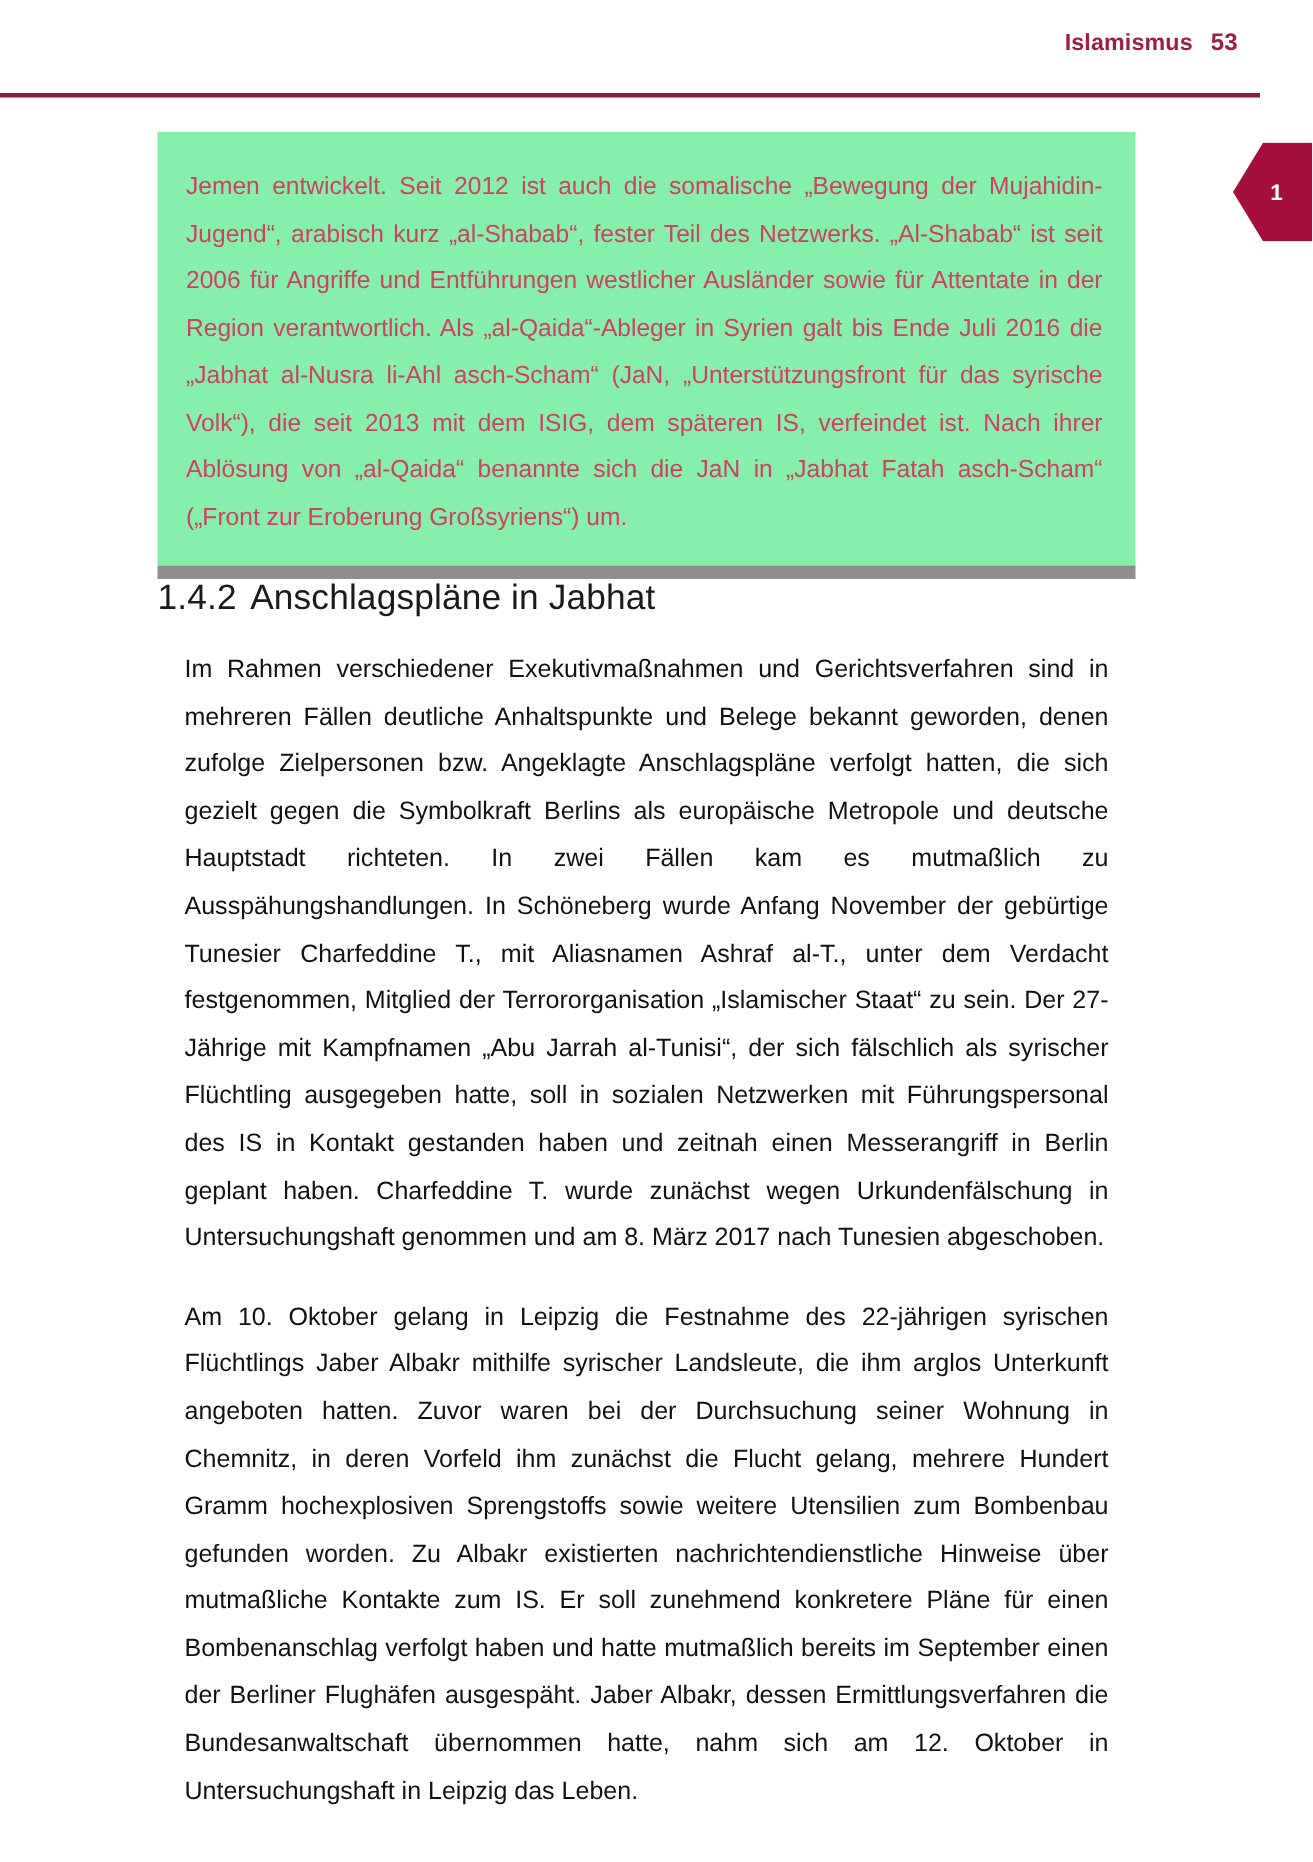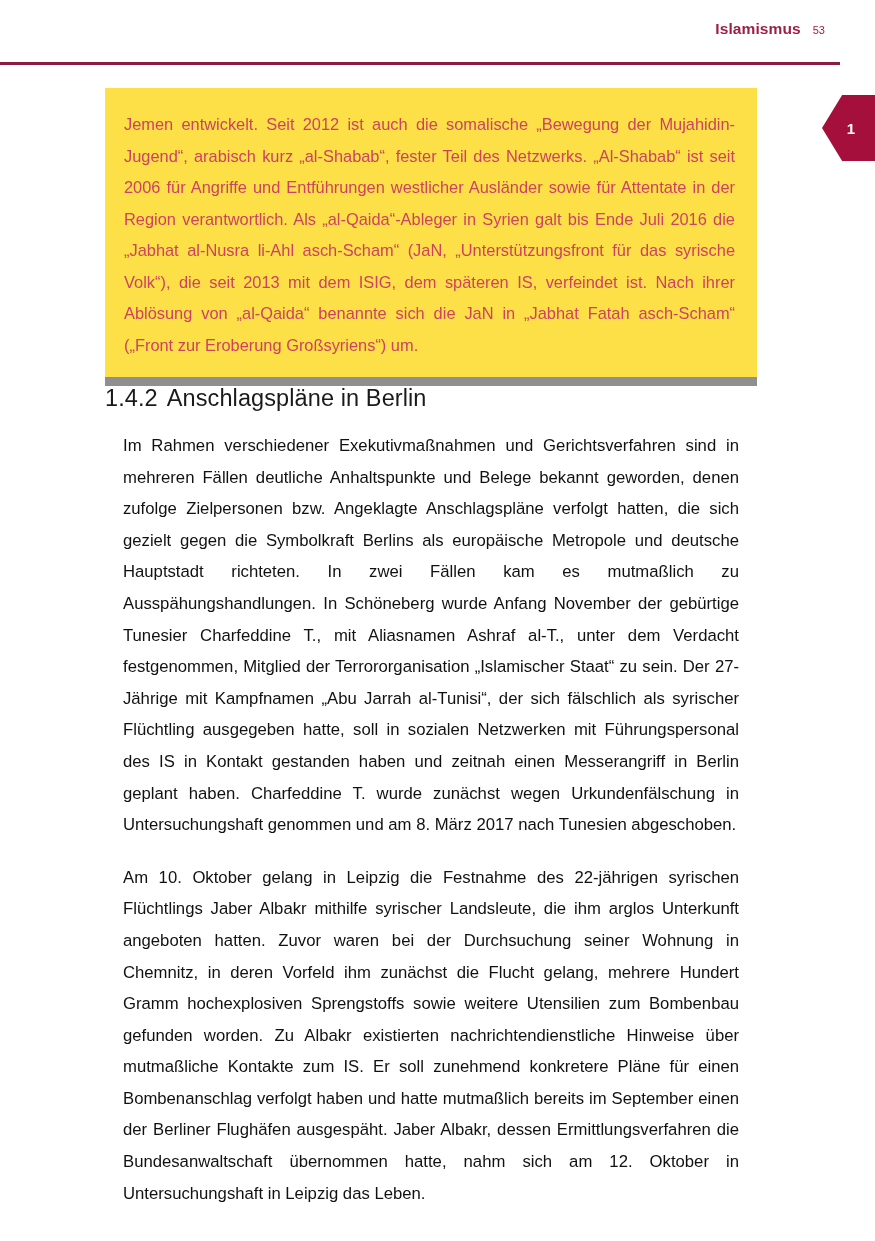--- a/index.html
+++ b/index.html
@@ -33,22 +33,22 @@
     gap: 12px;
     white-space: nowrap;
   }
   .header-chapter {
     font-size: 15.5px;
     font-weight: bold;
     color: #9e1f45;
     letter-spacing: 0.1px;
   }
   .header-pagenum {
-    font-size: 11px;
-    font-weight: normal;
+    font-size: 16px;
+    font-weight: bold;
     color: #9e1f45;
   }
   .header-rule {
     position: absolute;
     left: 0;
     top: 62px;
     width: 840px;
     height: 3px;
     background: #8c1b42;
   }
@@ -82,21 +82,21 @@
     font-size: 15px;
     font-weight: bold;
   }
 
   
   .callout {
     position: absolute;
     left: 105px;
     top: 88px;
     width: 652px;
-    background: #fde047;
+    background: #86efac;
     box-sizing: border-box;
     padding: 21px 22px 16px 19px;
   }
   .callout-text {
     margin: 0;
     color: #cf4163;
     font-size: 16.4px;
     line-height: 31.5px;
     text-align: justify;
     text-justify: inter-word;
@@ -157,17 +157,17 @@
   <div class="tab-number">1</div>
 </div>
 
 <div class="callout">
   <p class="callout-text">Jemen entwickelt. Seit 2012 ist auch die somalische „Bewegung der Mujahidin-Jugend“, arabisch kurz „al-Shabab“, fester Teil des Netzwerks. „Al-Shabab“ ist seit 2006 für Angriffe und Entführungen westlicher Ausländer sowie für Attentate in der Region verantwortlich. Als „al-Qaida“-Ableger in Syrien galt bis Ende Juli 2016 die „Jabhat al-Nusra li-Ahl asch-Scham“ (JaN, „Unterstützungsfront für das syrische Volk“), die seit 2013 mit dem ISIG, dem späteren IS, verfeindet ist. Nach ihrer Ablösung von „al-Qaida“ benannte sich die JaN in „Jabhat Fatah asch-Scham“ („Front zur Eroberung Großsyriens“) um.</p>
   <div class="callout-footer-bar"></div>
 </div>
 
 <div class="content">
   <h2 class="section-heading">
-    <span class="num">1.4.2</span><span>Anschlagspläne in Berlin</span>
+    <span class="num">1.4.2</span><span>Anschlagspläne in Jabhat</span>
   </h2>
   <p class="body-par">Im Rahmen verschiedener Exekutivmaßnahmen und Gerichtsverfahren sind in mehreren Fällen deutliche Anhaltspunkte und Belege bekannt geworden, denen zufolge Zielpersonen bzw. Angeklagte Anschlagspläne verfolgt hatten, die sich gezielt gegen die Symbolkraft Berlins als europäische Metropole und deutsche Hauptstadt richteten. In zwei Fällen kam es mutmaßlich zu Ausspähungshandlungen. In Schöneberg wurde Anfang November der gebürtige Tunesier Charfeddine T., mit Aliasnamen Ashraf al-T., unter dem Verdacht festgenommen, Mitglied der Terrororganisation „Islamischer Staat“ zu sein. Der 27-Jährige mit Kampfnamen „Abu Jarrah al-Tunisi“, der sich fälschlich als syrischer Flüchtling ausgegeben hatte, soll in sozialen Netzwerken mit Führungspersonal des IS in Kontakt gestanden haben und zeitnah einen Messerangriff in Berlin geplant haben. Charfeddine T. wurde zunächst wegen Urkundenfälschung in Untersuchungshaft genommen und am 8. März 2017 nach Tunesien abgeschoben.</p>
   <p class="body-par">Am 10. Oktober gelang in Leipzig die Festnahme des 22-jährigen syrischen Flüchtlings Jaber Albakr mithilfe syrischer Landsleute, die ihm arglos Unterkunft angeboten hatten. Zuvor waren bei der Durchsuchung seiner Wohnung in Chemnitz, in deren Vorfeld ihm zunächst die Flucht gelang, mehrere Hundert Gramm hochexplosiven Sprengstoffs sowie weitere Utensilien zum Bombenbau gefunden worden. Zu Albakr existierten nachrichtendienstliche Hinweise über mutmaßliche Kontakte zum IS. Er soll zunehmend konkretere Pläne für einen Bombenanschlag verfolgt haben und hatte mutmaßlich bereits im September einen der Berliner Flughäfen ausgespäht. Jaber Albakr, dessen Ermittlungsverfahren die Bundesanwaltschaft übernommen hatte, nahm sich am 12. Oktober in Untersuchungshaft in Leipzig das Leben.</p>
 </div>
 
 </body></html>

